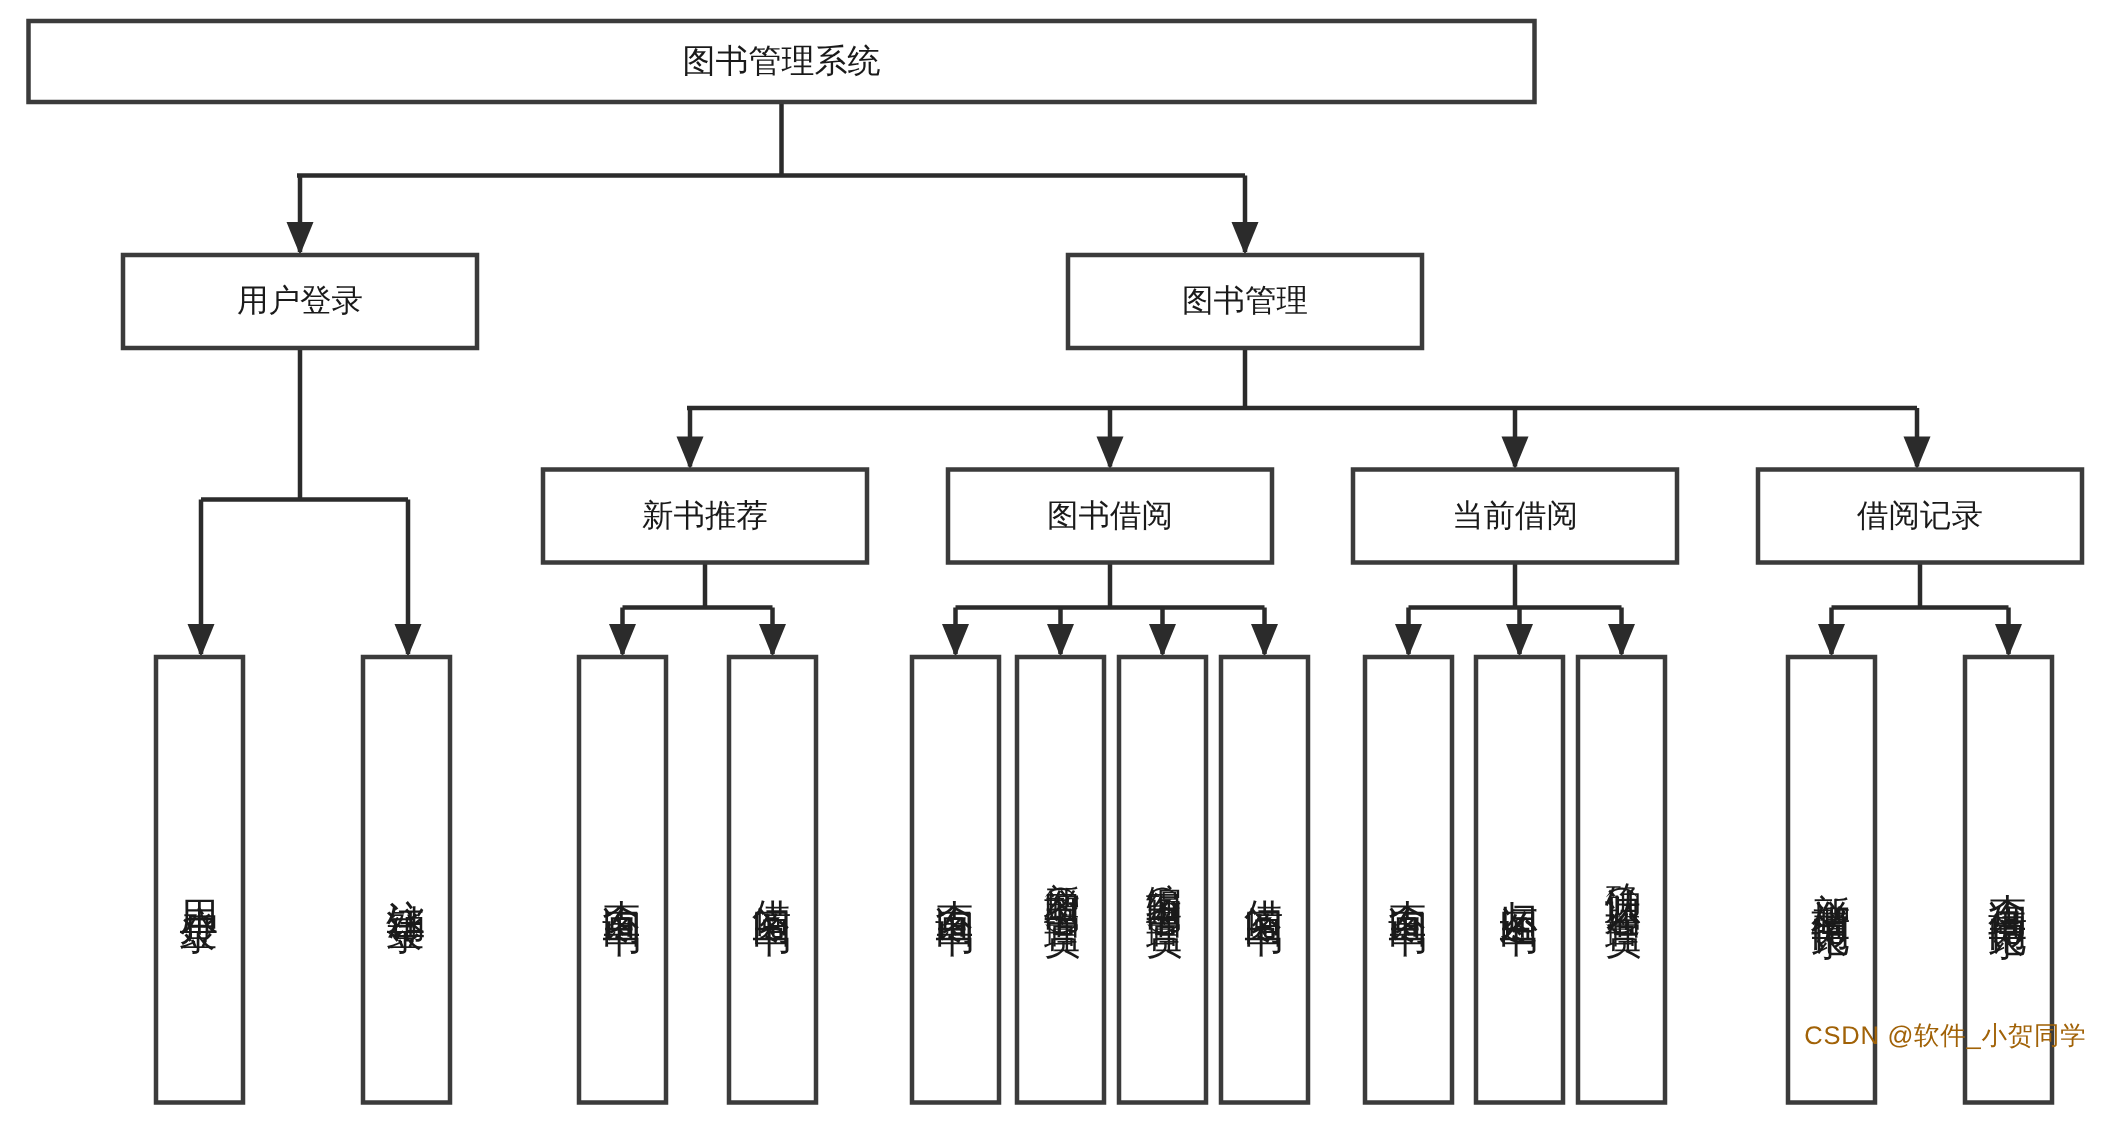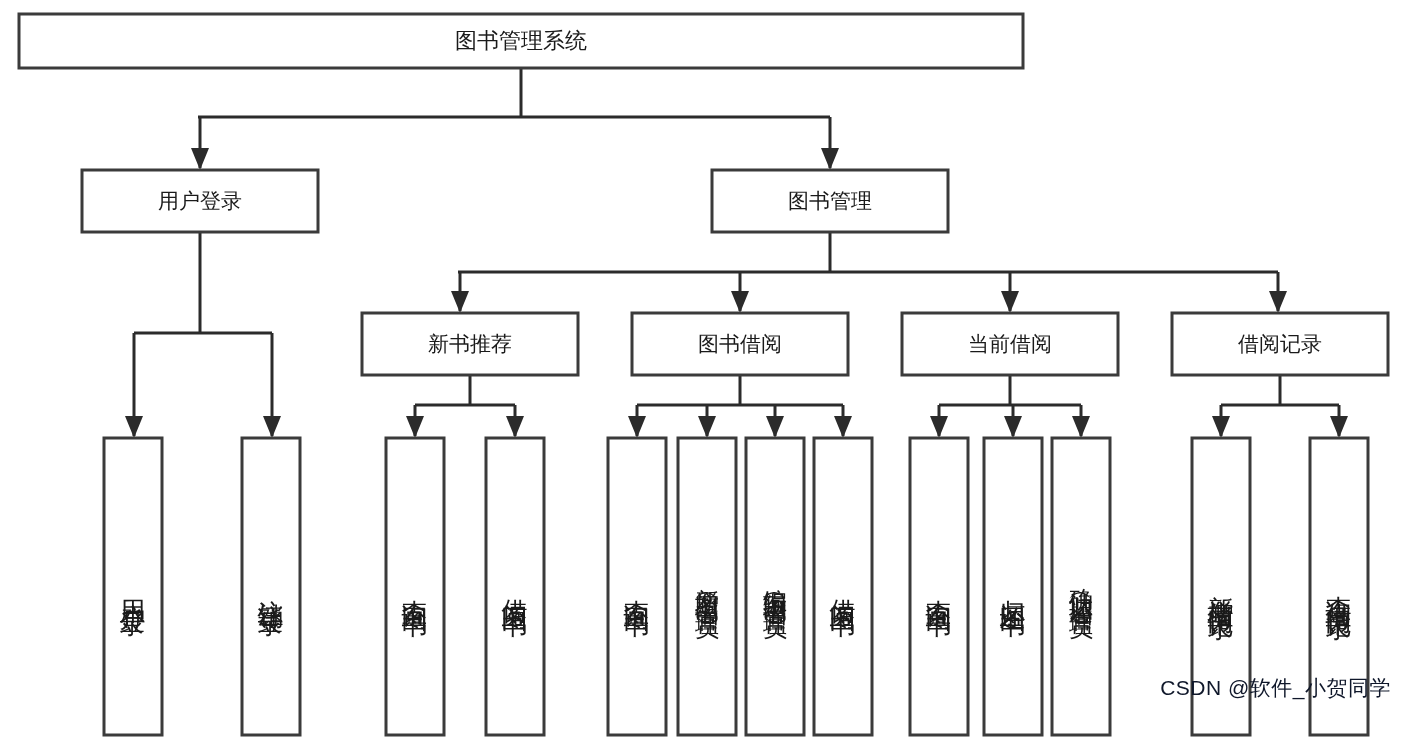--- a/index.html
+++ b/index.html
@@ -69,22 +69,22 @@
     display:flex;
     align-items:center;
     justify-content:center;
     text-align:center;
   }
   .watermark{
     position:absolute;
     right:14px;
     bottom:6px;
     font-family:"Liberation Sans","DejaVu Sans",sans-serif;
-    font-size:21px;
-    color:#0f172a;
+    font-size:17px;
+    color:#a16207;
     letter-spacing:0.5px;
     white-space:nowrap;
     user-select:none;
   }
 </style>
 </head>
 <body>
 
 <div id="diagram-root">
 

